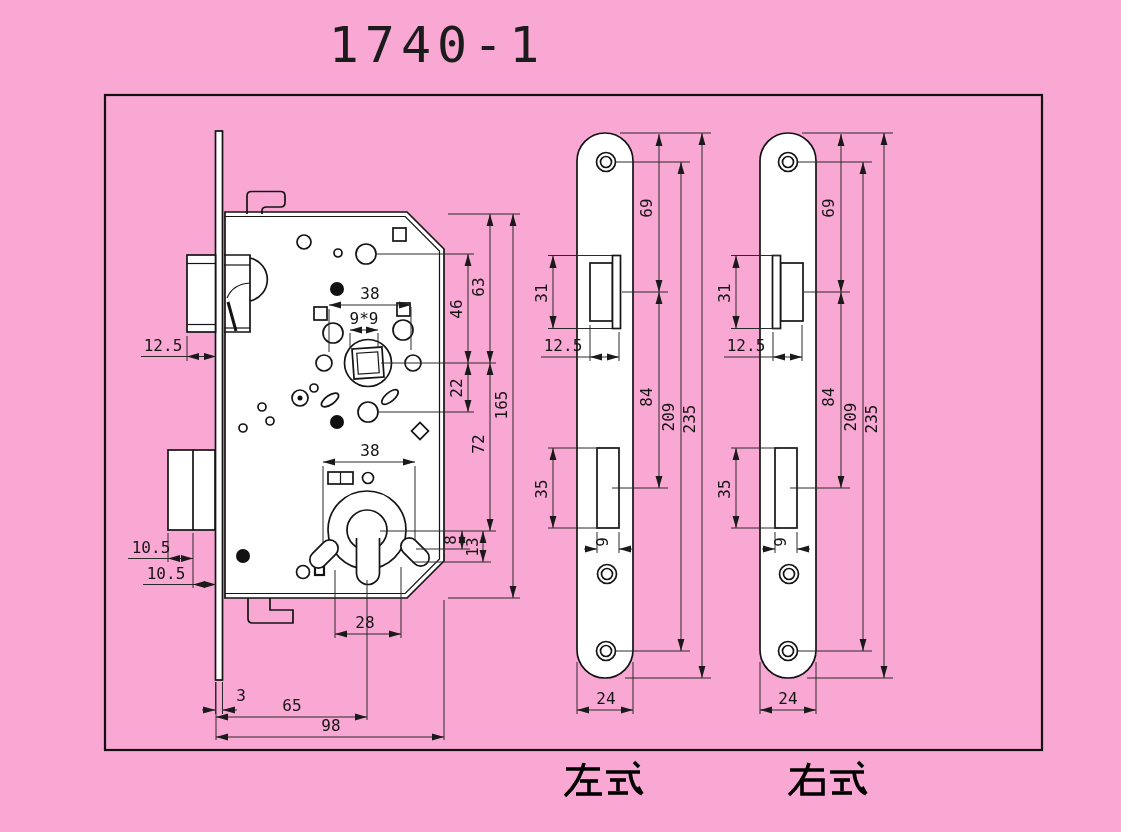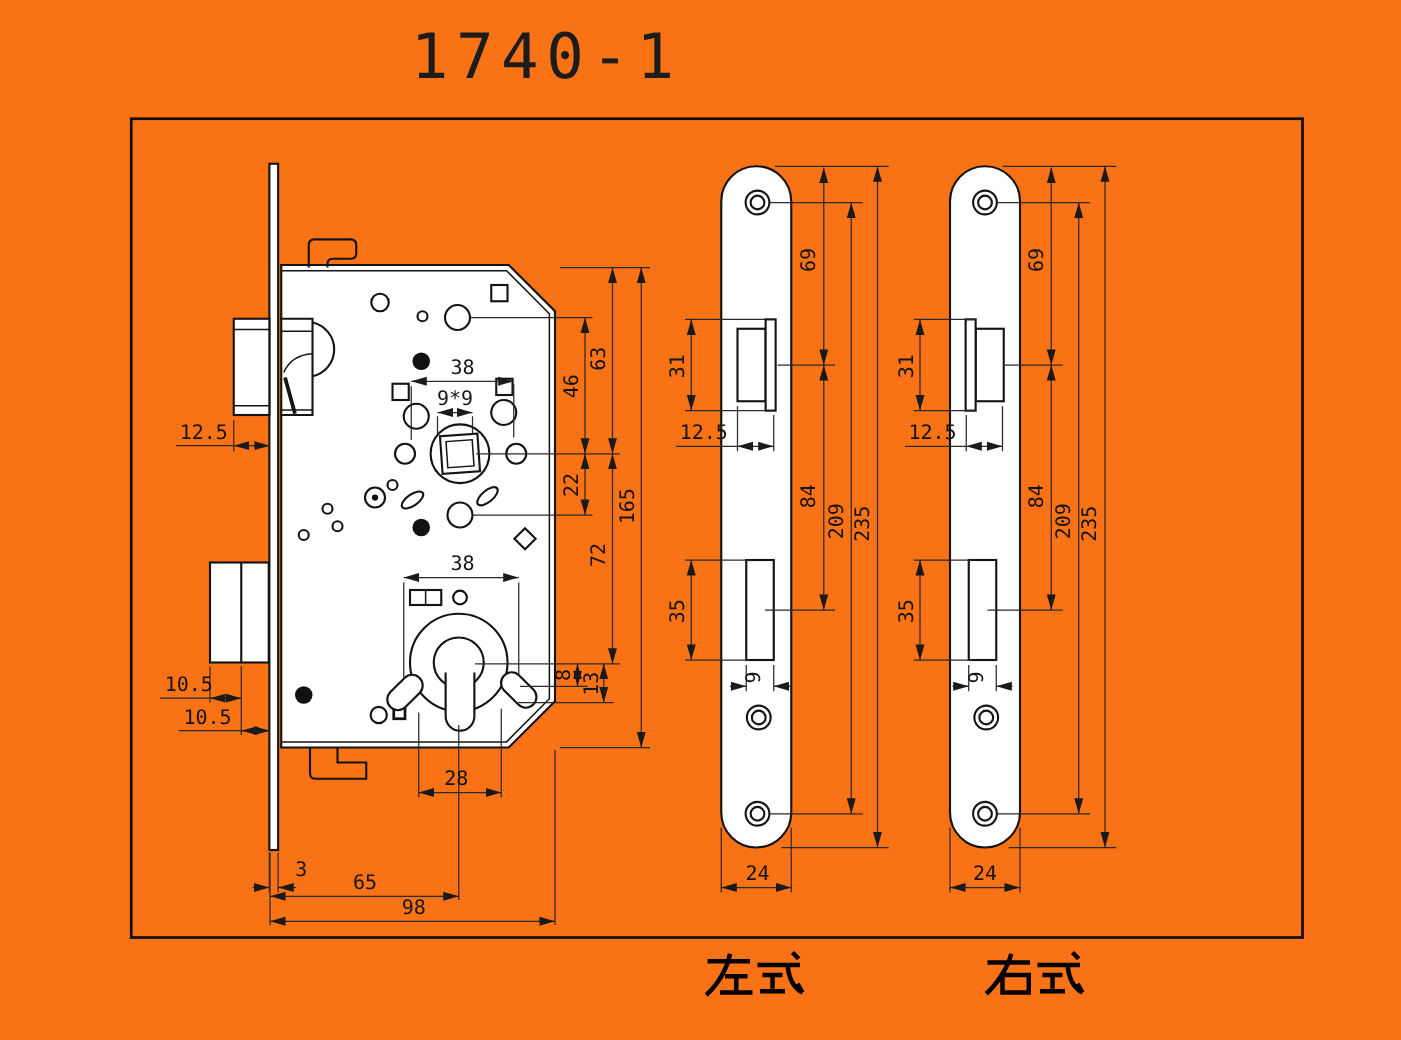--- a/index.html
+++ b/index.html
@@ -1,16 +1,16 @@
 <!DOCTYPE html>
 <html><head>
 <meta charset="utf-8">
 <style>
   html,body{margin:0;padding:0;background:#fff;}
-  .canvas{position:relative;width:1121px;height:832px;background:#f97316;overflow:hidden;
+  .canvas{position:relative;width:1121px;height:832px;background:#f9a8d4;overflow:hidden;
           font-family:"DejaVu Sans Mono", monospace;}
   svg{position:absolute;left:0;top:0;}
   text{fill:#141414;}
   .title-text{font-size:50px;letter-spacing:6px;fill:#1c1c1c;}
   .dim{font-size:16px;}
   .obj{stroke:#141414;stroke-width:1.7;fill:none;}
   .objw{stroke:#141414;stroke-width:1.7;fill:#fff;}
   .obj2{stroke:#141414;stroke-width:1.2;fill:none;}
   .dl{stroke:#2a2a2a;stroke-width:1;fill:none;}
   .cjk{stroke:#000;stroke-width:3.6;fill:none;stroke-linecap:butt;stroke-linejoin:miter;}

